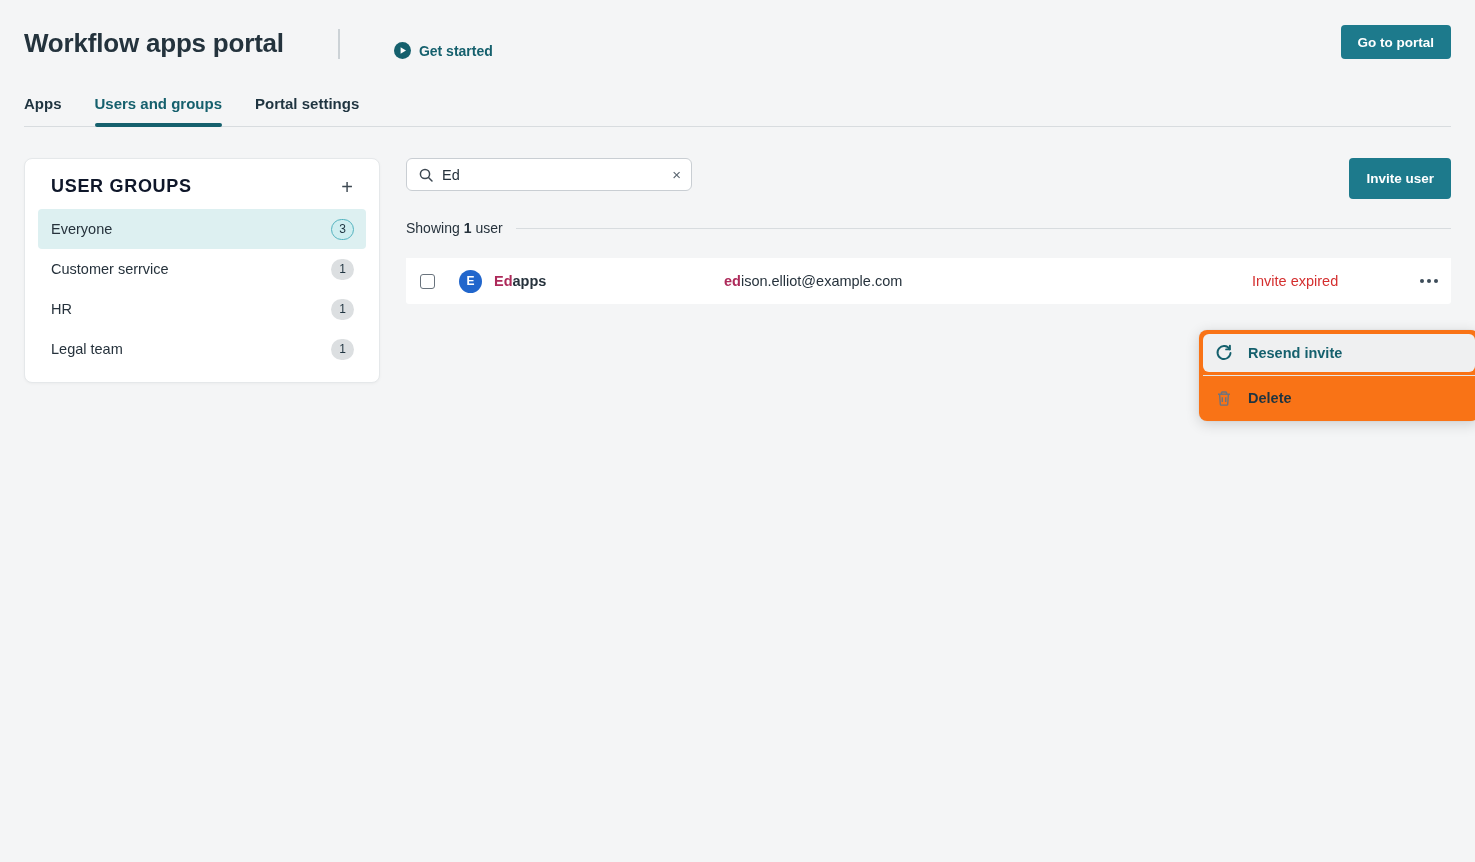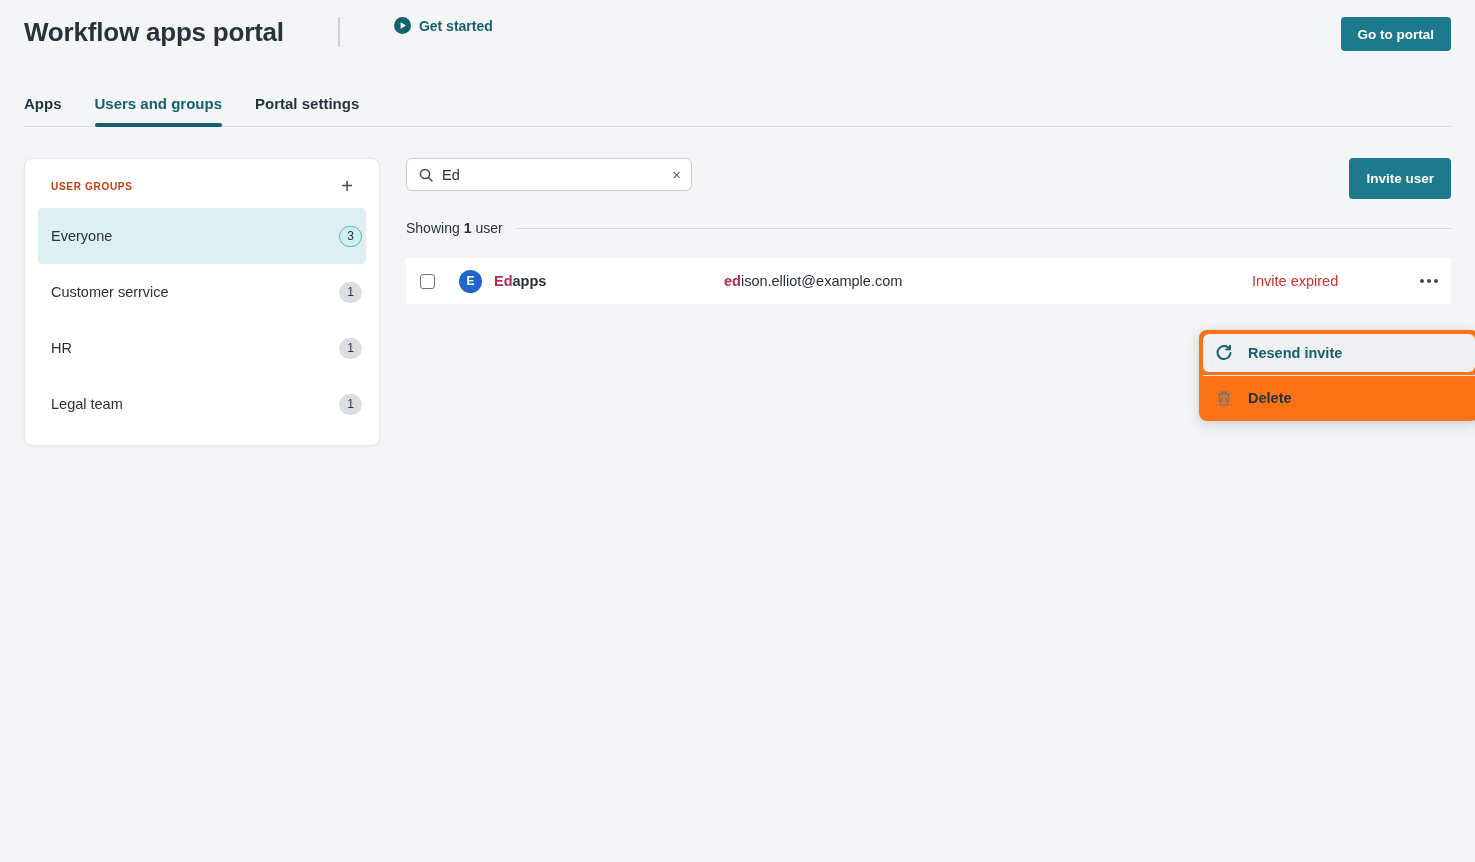--- a/index.html
+++ b/index.html
@@ -7,21 +7,21 @@
   body {
     position: relative;
     background: var(--page-bg, #f4f5f6);
     font-family: "Liberation Sans", sans-serif;
     color: var(--text-dark, #26323c);
     overflow: hidden;
   }
   .page { padding: 0 24px; }
 
   
-  .topbar { display: flex; align-items: flex-start; padding-top: 17px; height: 59px; gap: 24px; }
+  .topbar { display: flex; align-items: flex-end; padding-top: 17px; height: 59px; gap: 24px; }
   .page-title { font-size: 26px; font-weight: bold; color: var(--title, #24333d); letter-spacing: -0.2px; }
   .title-sep { width: 2px; height: 30px; background: #ccd2d6; margin: 0 30px 0 30px; }
   .get-started { display: flex; align-items: center; gap: 8px; cursor: pointer; }
   .get-started .play { width: 17px; height: 17px; flex: 0 0 auto; }
   .get-started-label { font-size: 14px; font-weight: bold; color: var(--accent-dark, #15606d); }
   .spacer { flex: 1; }
   .btn-primary {
     background: var(--accent, #1d7a8c); color: #fff; border: none; border-radius: 4px;
     height: 34px; padding: 0 17px; font-size: 13.5px; font-weight: bold;
     font-family: inherit; cursor: pointer;
@@ -38,25 +38,25 @@
 
   
   .content { display: flex; gap: 26px; margin-top: 31px; align-items: flex-start; }
 
   
   .sidebar-card {
     width: 356px; background: #fff; border: 1px solid #e5e8ea; border-radius: 8px;
     padding: 17px 13px 13px; box-shadow: 0 1px 3px rgba(0,0,0,0.04); flex: 0 0 auto;
   }
   .sidebar-head { display: flex; align-items: center; justify-content: space-between; padding: 0 13px; margin-bottom: 12px; }
-  .sidebar-title { font-size: 10px; font-weight: bold; letter-spacing: 0.7px; color: #c2410c; }
+  .sidebar-title { font-size: 18px; font-weight: bold; letter-spacing: 0.7px; color: #0f172a; }
   .plus-btn { font-size: 20px; font-weight: 400; color: #3d4852; line-height: 1; cursor: pointer; }
   .group-item {
     display: flex; align-items: center; justify-content: space-between;
-    height: 56px; padding: 0 4px 0 13px; border-radius: 4px; cursor: pointer; font-size: 14.5px;
+    height: 40px; padding: 0 12px 0 13px; border-radius: 4px; cursor: pointer; font-size: 14.5px;
   }
   .group-item.selected { background: var(--selected-bg, #ddf0f1); }
   .badge {
     min-width: 23px; height: 21px; padding: 0 6px; border-radius: 11px;
     display: flex; align-items: center; justify-content: center;
     font-size: 12px; color: #1f3440; background: #dcdfe1; border: 1px solid transparent;
   }
   .badge.teal { background: #cfeef0; border-color: #54b3bf; }
 
   

